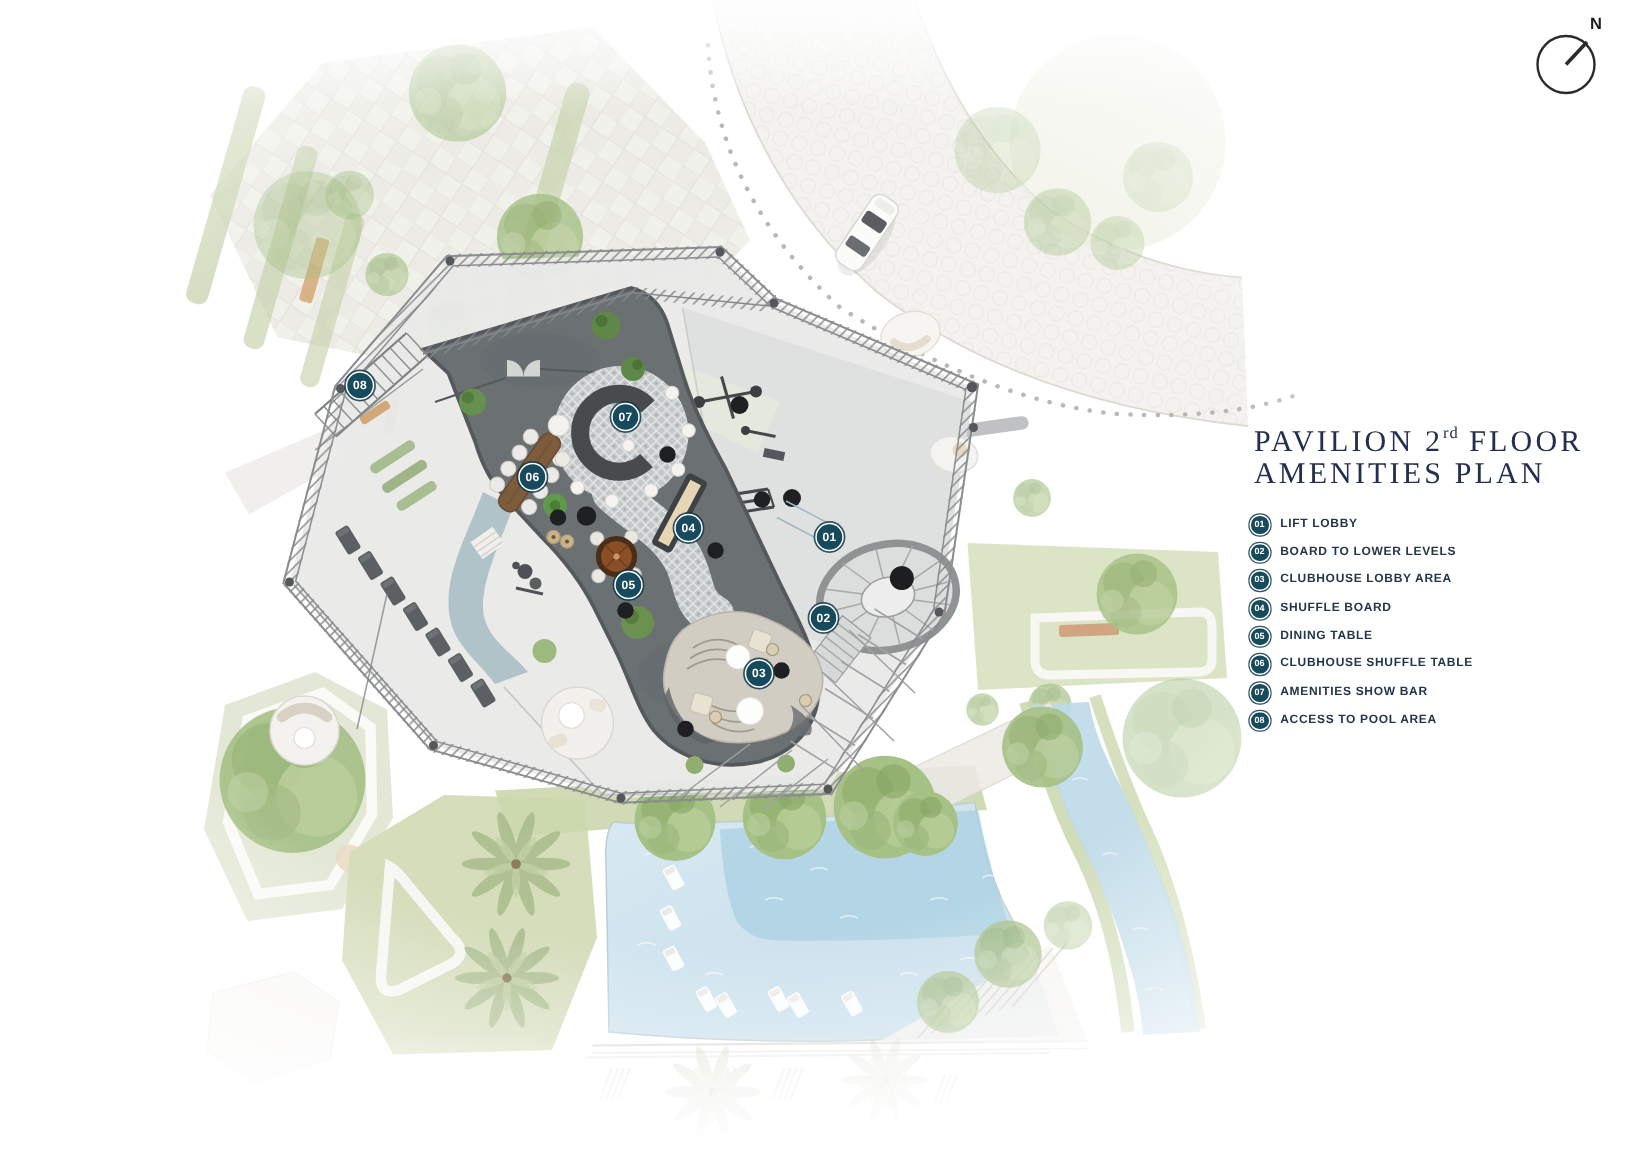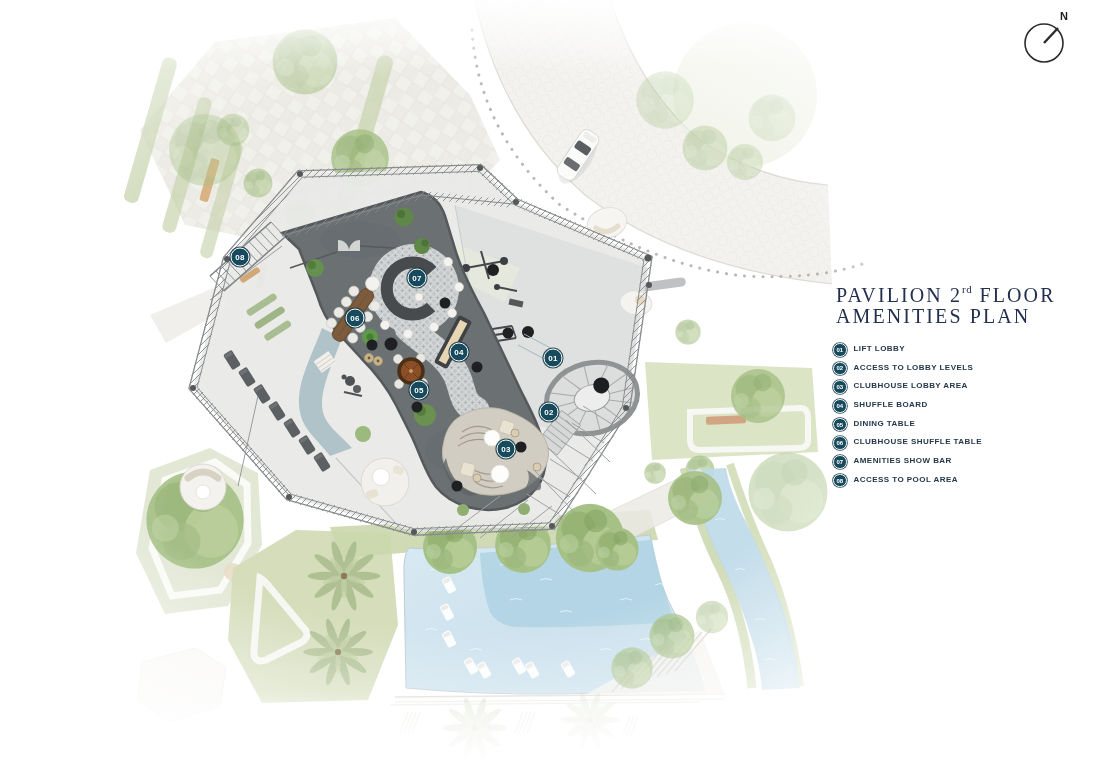--- a/index.html
+++ b/index.html
@@ -631,21 +631,21 @@
     <div>AMENITIES PLAN</div>
   </div>
 
   <div class="legend">
     <div class="legend-row">
       <span class="legend-badge">01</span>
       <span class="legend-label">LIFT LOBBY</span>
     </div>
     <div class="legend-row">
       <span class="legend-badge">02</span>
-      <span class="legend-label">ACCESS TO LOBBY LEVELS</span>
+      <span class="legend-label">BOARD TO LOWER LEVELS</span>
     </div>
     <div class="legend-row">
       <span class="legend-badge">03</span>
       <span class="legend-label">CLUBHOUSE LOBBY AREA</span>
     </div>
     <div class="legend-row">
       <span class="legend-badge">04</span>
       <span class="legend-label">SHUFFLE BOARD</span>
     </div>
     <div class="legend-row">

